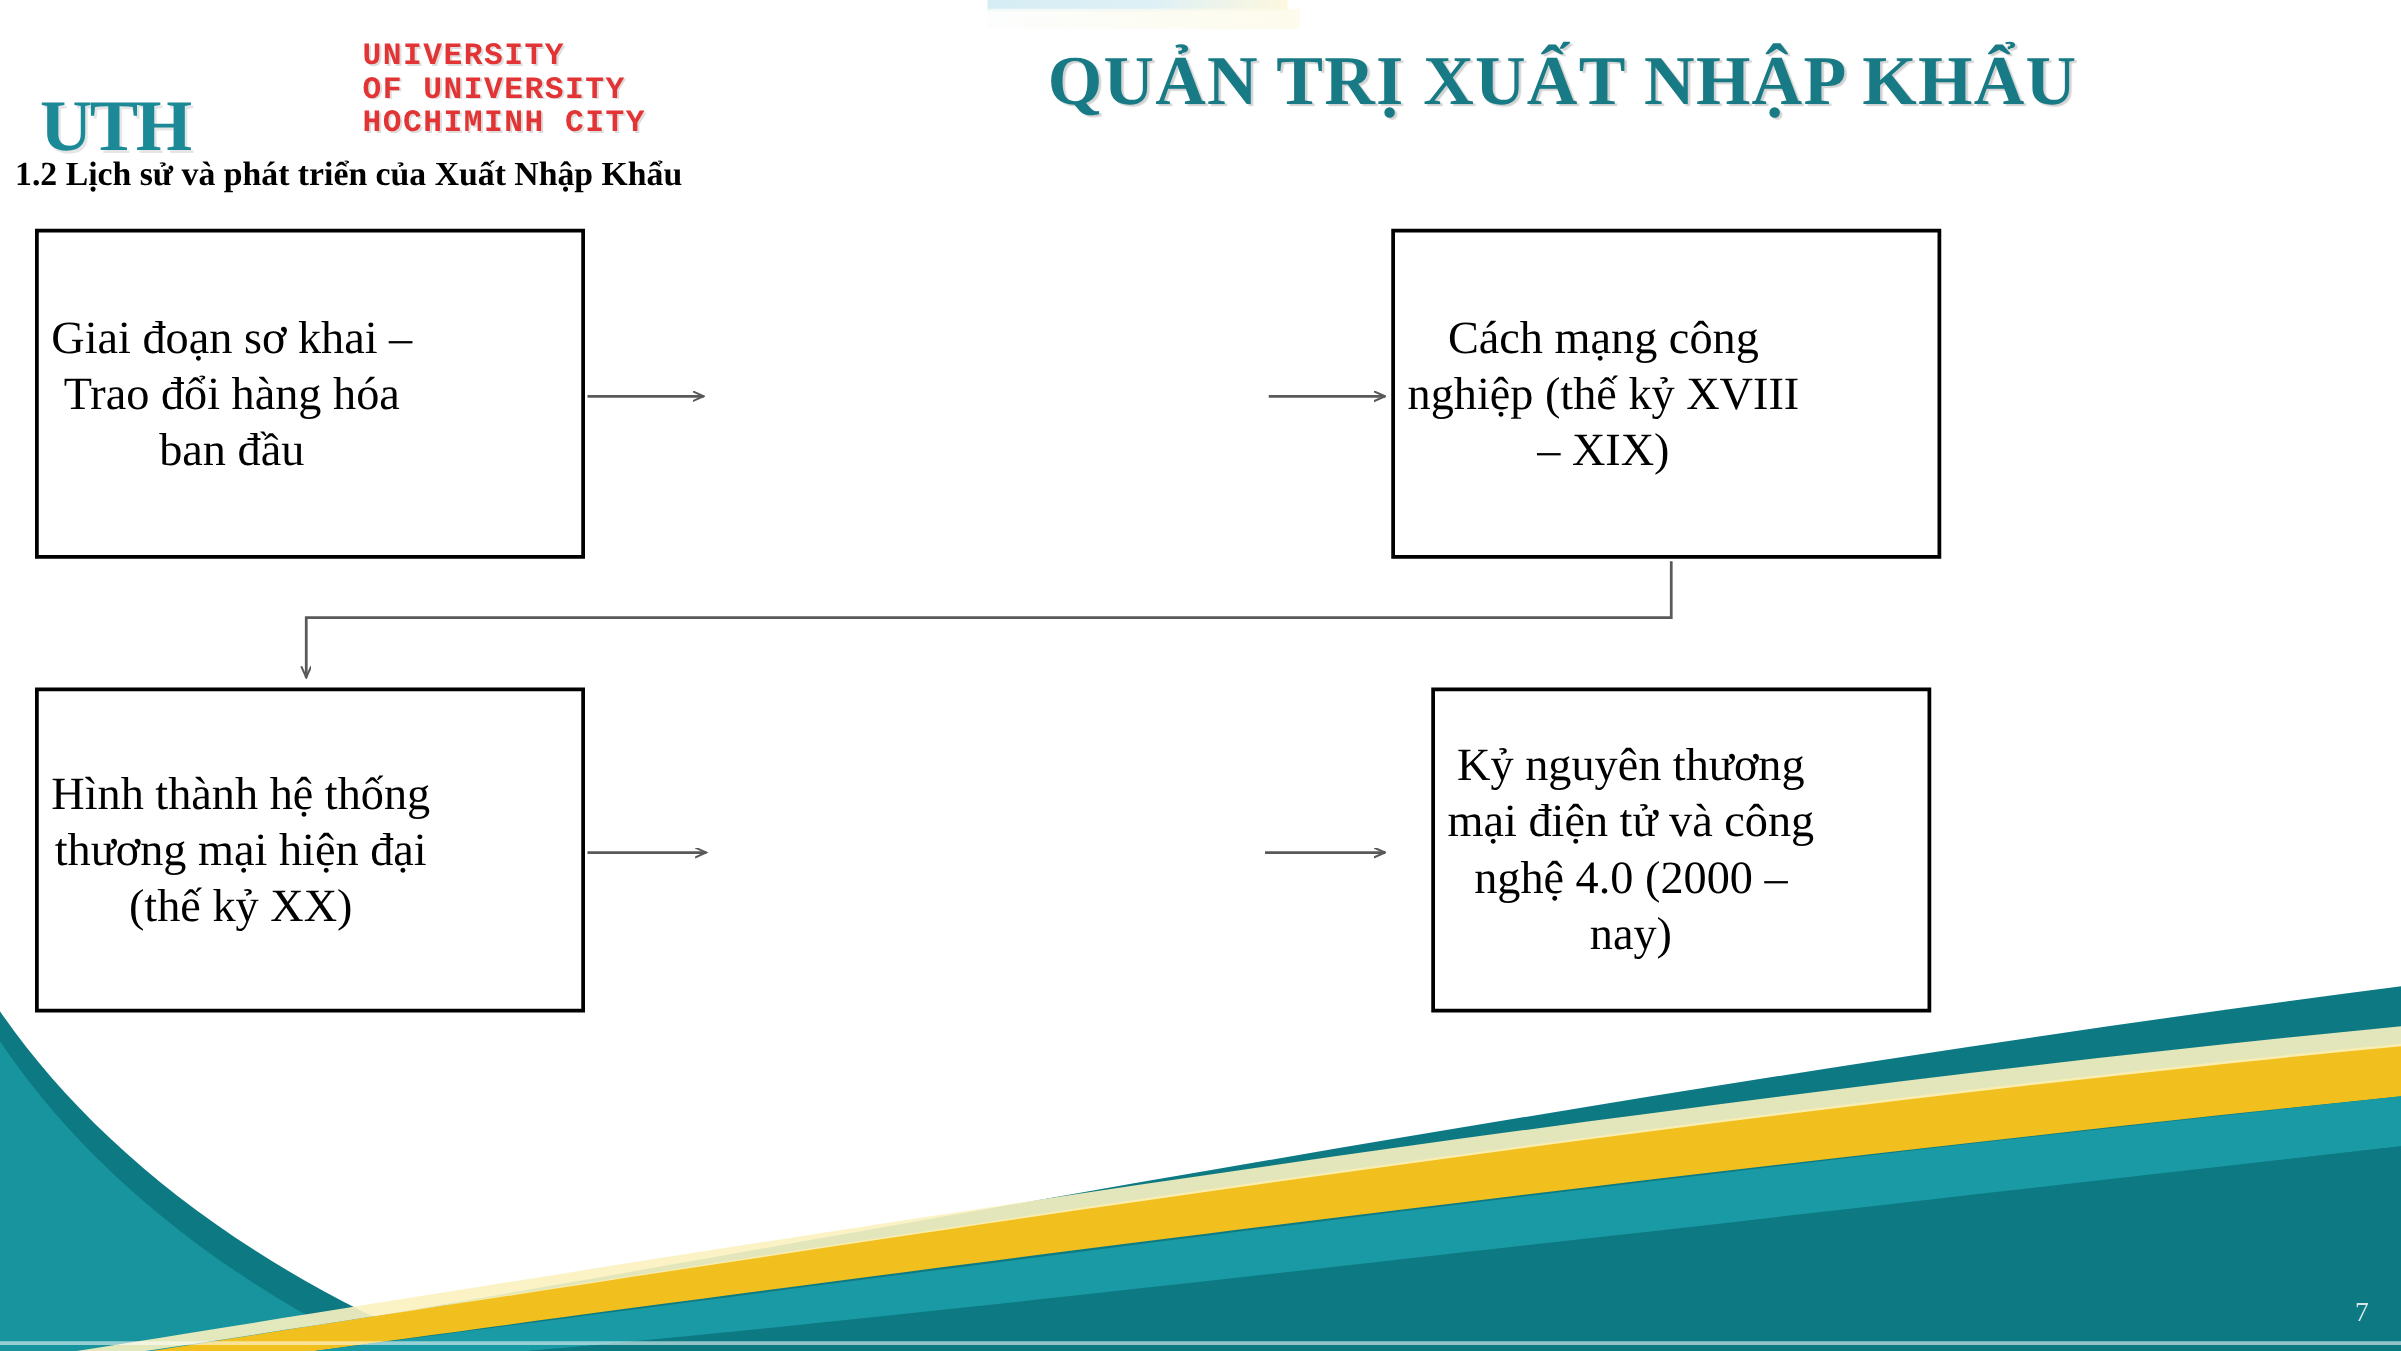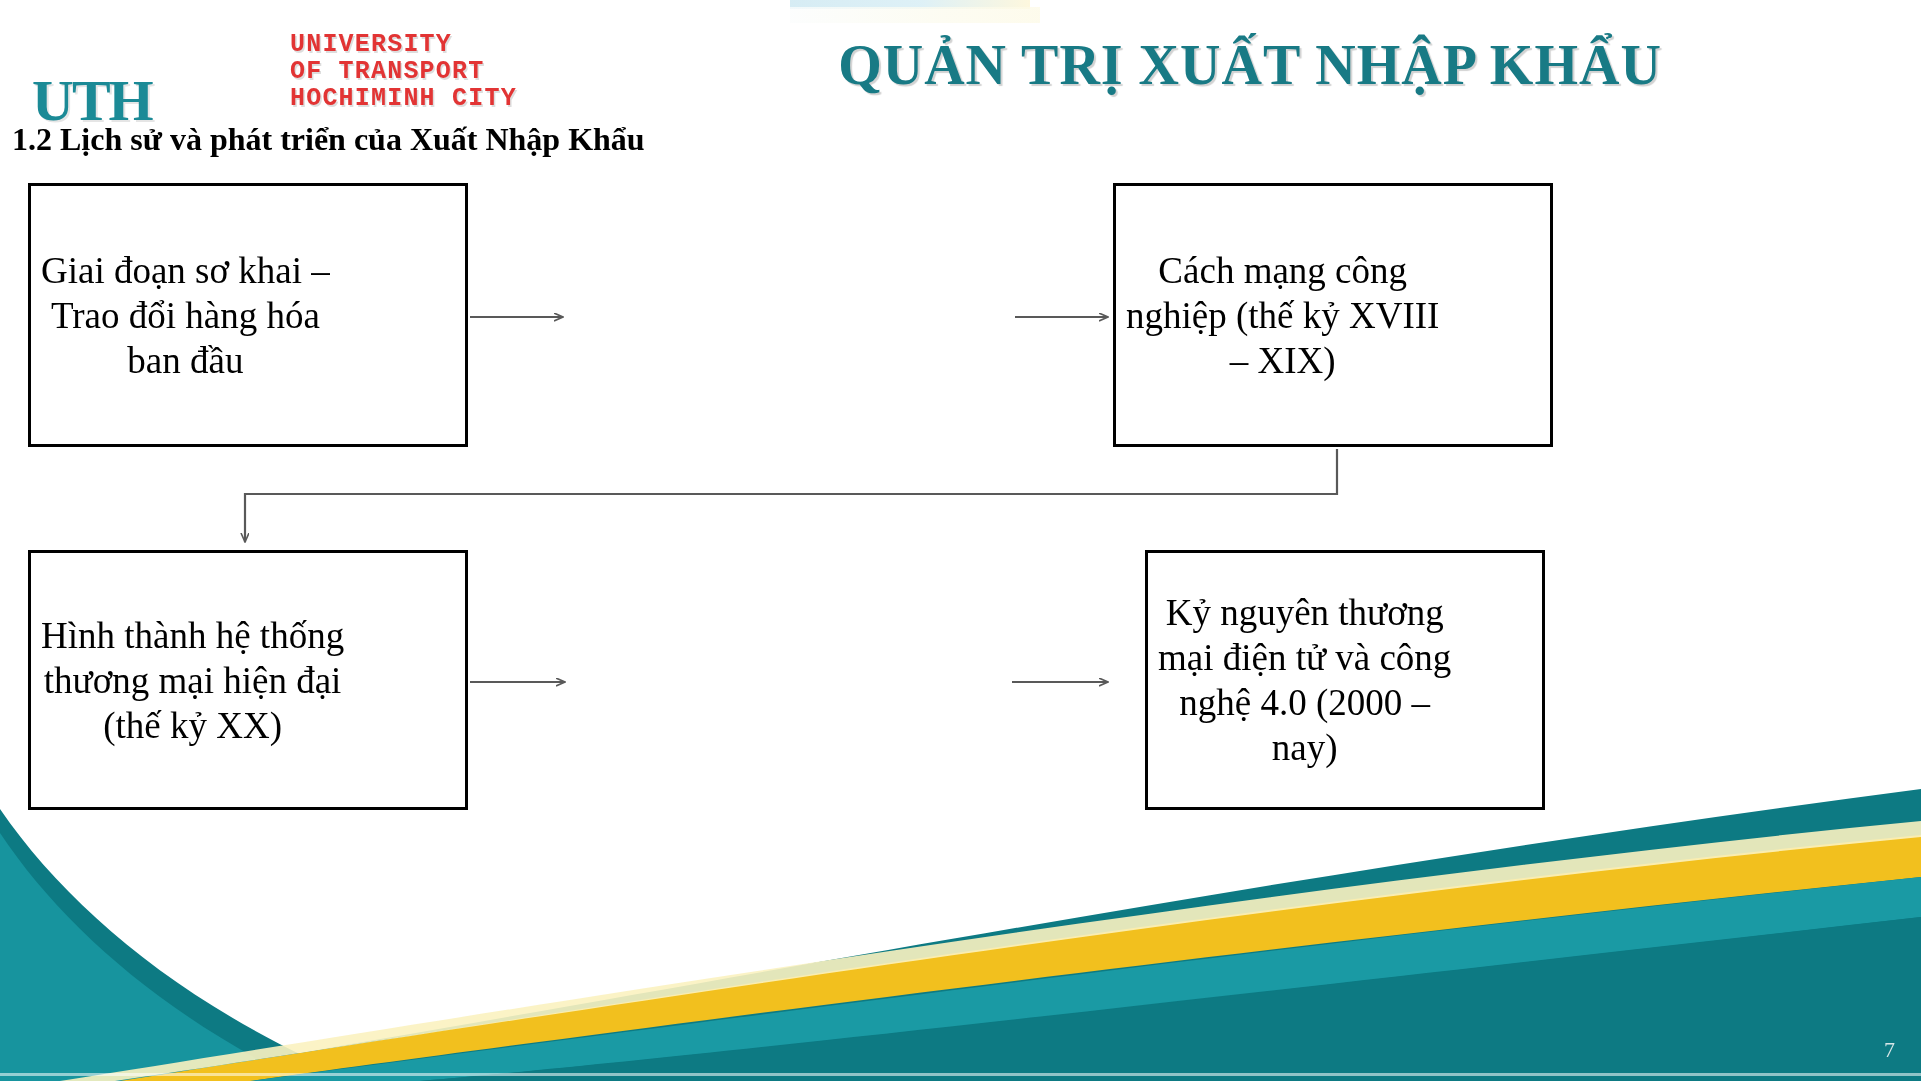--- a/index.html
+++ b/index.html
@@ -89,21 +89,21 @@
     white-space: nowrap;
   }
 
   
   #section-heading {
     position: absolute;
     left: 12px;
     top: 120px;
     font-family: "Liberation Serif", "DejaVu Serif", serif;
     font-weight: bold;
-    font-size: 32px;
+    font-size: 27px;
     line-height: 38px;
     color: #000000;
     white-space: nowrap;
   }
 
   
   .flow-box {
     position: absolute;
     box-sizing: border-box;
     border: 3px solid #000000;
@@ -161,21 +161,21 @@
 
 <div id="slide">
 
   <div id="top-bar"></div>
   <div id="top-bar-2"></div>
 
   <div id="logo">
     <div id="logo-mark">UTH</div>
     <div id="logo-text">
       <div>UNIVERSITY</div>
-      <div>OF TRANSPORT</div>
+      <div>OF UNIVERSITY</div>
       <div>HOCHIMINH CITY</div>
     </div>
   </div>
 
   <div id="slide-title">QUẢN TRỊ XUẤT NHẬP KHẨU</div>
 
   <div id="section-heading">1.2 Lịch sử và phát triển của Xuất Nhập Khẩu</div>
 
   <svg class="connector" style="left:0;top:0;width:1921px;height:1081px;" viewBox="0 0 1921 1081">
     <defs>

